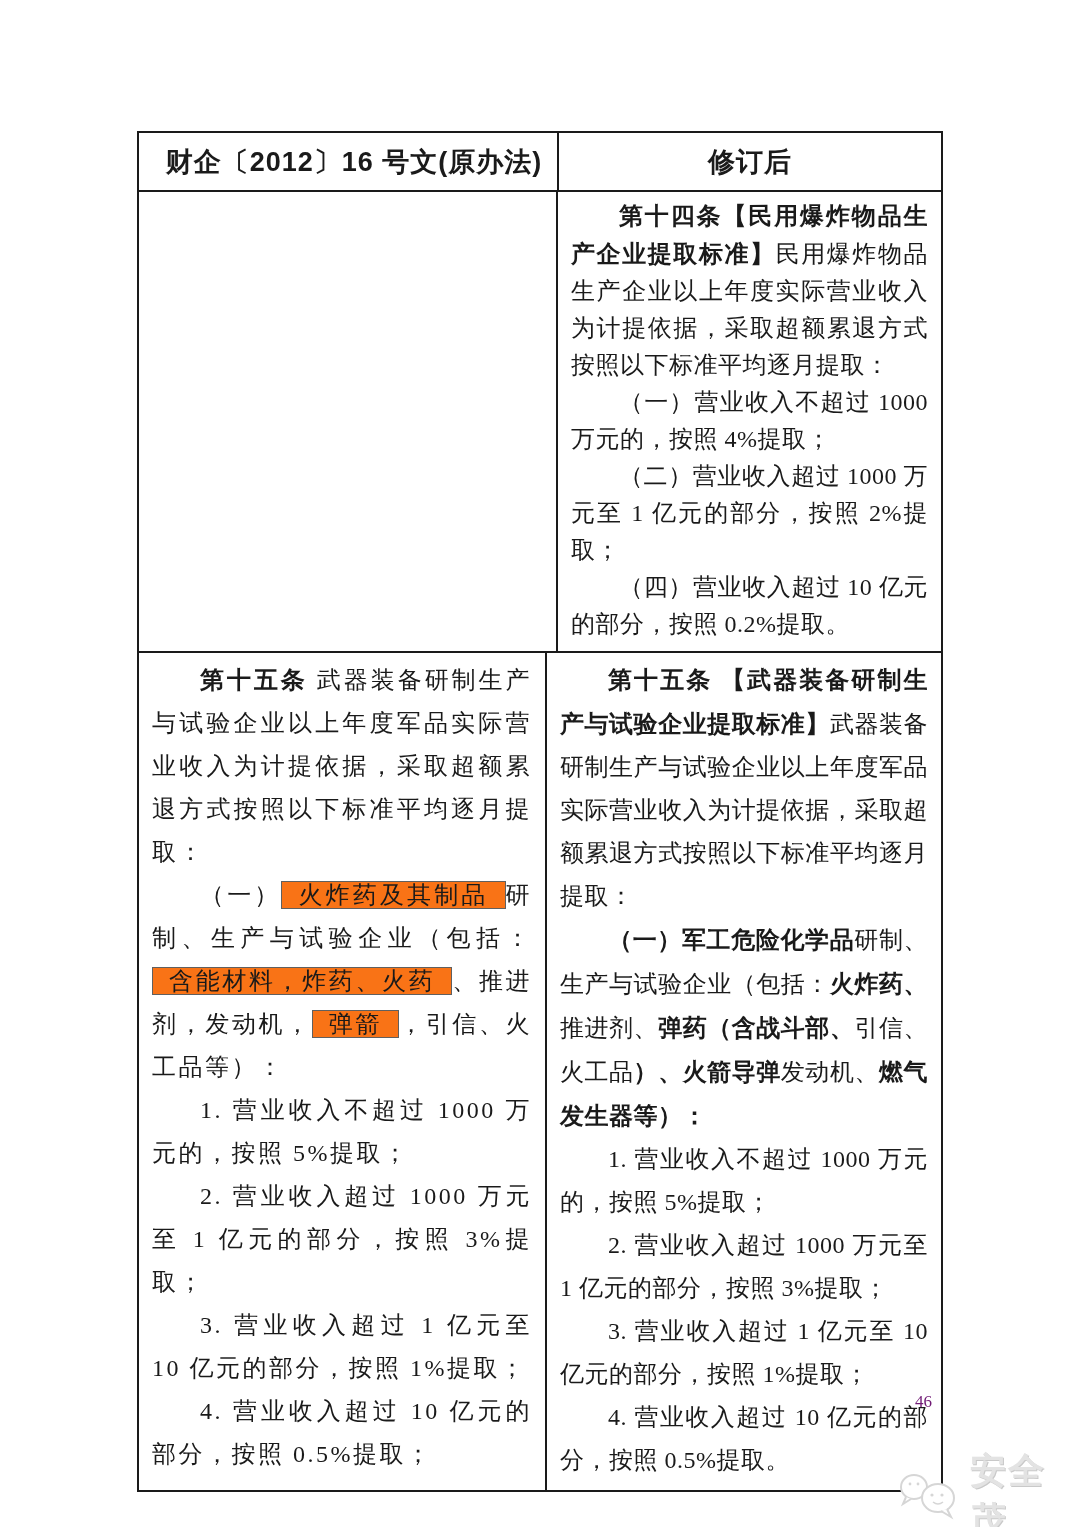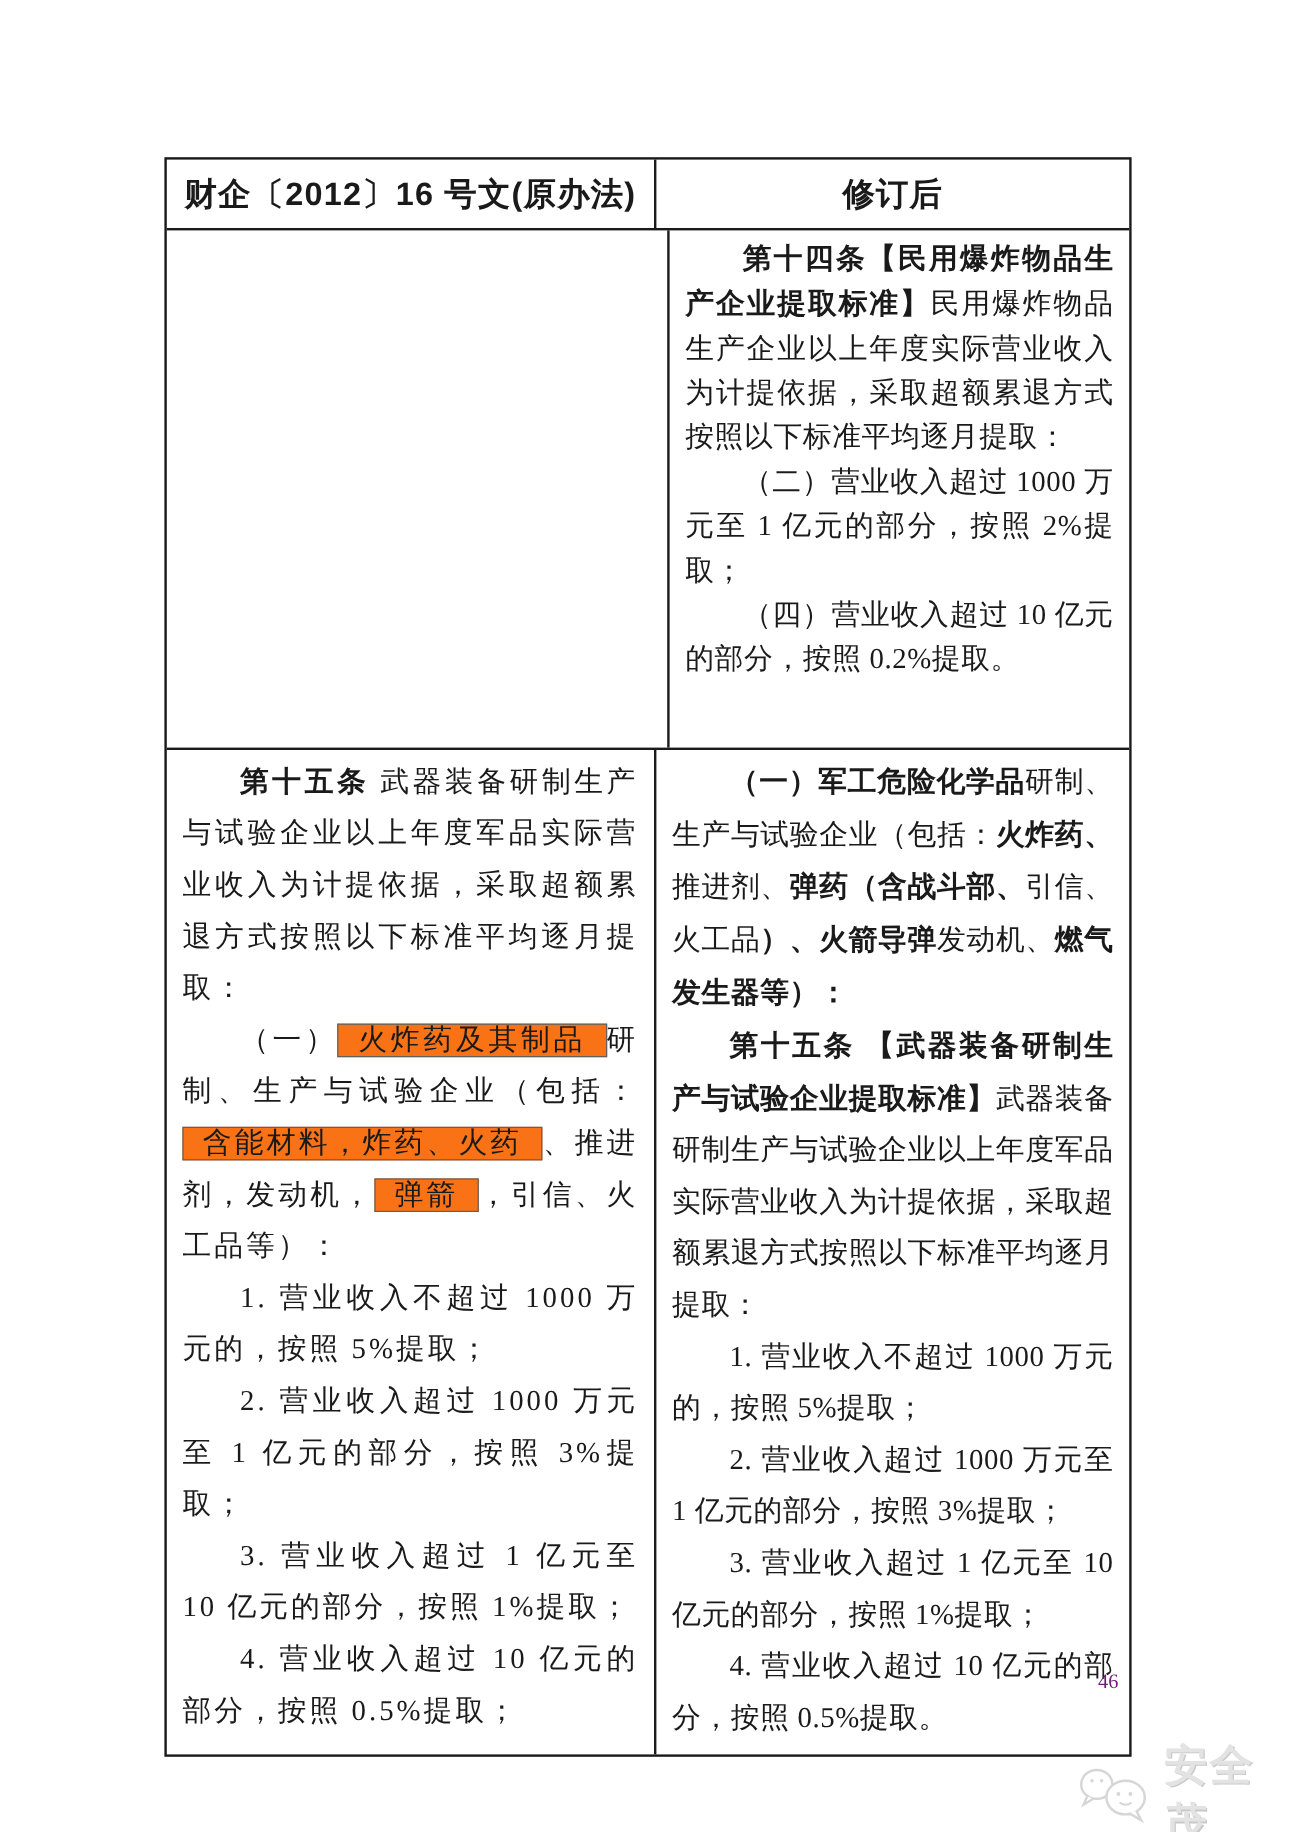--- a/index.html
+++ b/index.html
@@ -6,21 +6,21 @@
   body{
     width:1080px;height:1527px;position:relative;background:#ffffff;
     font-family:"Liberation Serif","DejaVu Serif",serif;color:#1a1a1a;
     overflow:hidden;
   }
   .doc-table{
     position:absolute;left:137px;top:131px;width:806px;
     border:2px solid #1a1a1a;box-sizing:border-box;background:#fff;
   }
   .t-row{display:grid;grid-template-columns:406px 1fr;}
-  .t-row.header{border-bottom:2px solid #1a1a1a;}
+  .t-row.header{border-bottom:2px solid #1a1a1a;padding-left:12px;}
   .t-row.r1{border-bottom:2px solid #1a1a1a;gap:11px;}
   .h-cell{
     height:57px;display:flex;align-items:center;justify-content:center;
     font-family:"Liberation Sans","DejaVu Sans",sans-serif;
     font-weight:700;font-size:27px;letter-spacing:1px;
   }
   .c-right{border-left:2px solid #1a1a1a;}
   .cell{
     box-sizing:border-box;padding:5px 13px 8px 13px;font-size:24px;
   }
@@ -58,37 +58,38 @@
 <div class="doc-table">
   <div class="t-row header">
     <div class="h-cell c-left">财企〔2012〕16 号文(原办法)</div>
     <div class="h-cell c-right">修订后</div>
   </div>
 
   <div class="t-row r1">
     <div class="cell c-left"></div>
     <div class="cell c-right">
         <p class="para"><span class="b">第十四条【民用爆炸物品生产企业提取标准】</span><span>民用爆炸物品生产企业以上年度实际营业收入为计提依据，采取超额累退方式按照以下标准平均逐月提取：</span></p>
+        <p class="para"><span>（一）营业收入不超过 1000 万元的，按照 4%提取；</span></p>
         <p class="para"><span>（二）营业收入超过 1000 万元至 1 亿元的部分，按照 2%提取；</span></p>
         <p class="para"><span>（四）营业收入超过 10 亿元的部分，按照 0.2%提取。</span></p>
       </div>
   </div>
 
   <div class="t-row r2">
     <div class="cell c-left">
         <p class="para"><span class="b">第十五条</span><span> 武器装备研制生产与试验企业以上年度军品实际营业收入为计提依据，采取超额累退方式按照以下标准平均逐月提取：</span></p>
         <p class="para"><span>（一）</span><span class="hl">火炸药及其制品</span><span>研制、生产与试验企业（包括：</span><span class="hl">含能材料，炸药、火药</span><span>、推进剂，发动机，</span><span class="hl">弹箭</span><span>，引信、火工品等）：</span></p>
         <p class="para"><span>1. 营业收入不超过 1000 万元的，按照 5%提取；</span></p>
         <p class="para"><span>2. 营业收入超过 1000 万元至 1 亿元的部分，按照 3%提取；</span></p>
         <p class="para"><span>3. 营业收入超过 1 亿元至 10 亿元的部分，按照 1%提取；</span></p>
         <p class="para"><span>4. 营业收入超过 10 亿元的部分，按照 0.5%提取；</span></p>
       </div>
     <div class="cell c-right">
+        <p class="para"><span class="b">第十五条 【武器装备研制生产与试验企业提取标准】</span><span>武器装备研制生产与试验企业以上年度军品实际营业收入为计提依据，采取超额累退方式按照以下标准平均逐月提取：</span></p>
         <p class="para"><span class="b">（一）军工危险化学品</span><span>研制、生产与试验企业（包括：</span><span class="b">火炸药、</span><span>推进剂、</span><span class="b">弹药（含战斗部、</span><span>引信、火工品</span><span class="b">）、火箭导弹</span><span>发动机、</span><span class="b">燃气发生器等）：</span></p>
-        <p class="para"><span class="b">第十五条 【武器装备研制生产与试验企业提取标准】</span><span>武器装备研制生产与试验企业以上年度军品实际营业收入为计提依据，采取超额累退方式按照以下标准平均逐月提取：</span></p>
         <p class="para"><span>1. 营业收入不超过 1000 万元的，按照 5%提取；</span></p>
         <p class="para"><span>2. 营业收入超过 1000 万元至 1 亿元的部分，按照 3%提取；</span></p>
         <p class="para"><span>3. 营业收入超过 1 亿元至 10 亿元的部分，按照 1%提取；</span></p>
         <p class="para"><span>4. 营业收入超过 10 亿元的部分，按照 0.5%提取。</span></p>
       </div>
   </div>
 </div>
 
 <div class="page-number">46</div>
 

